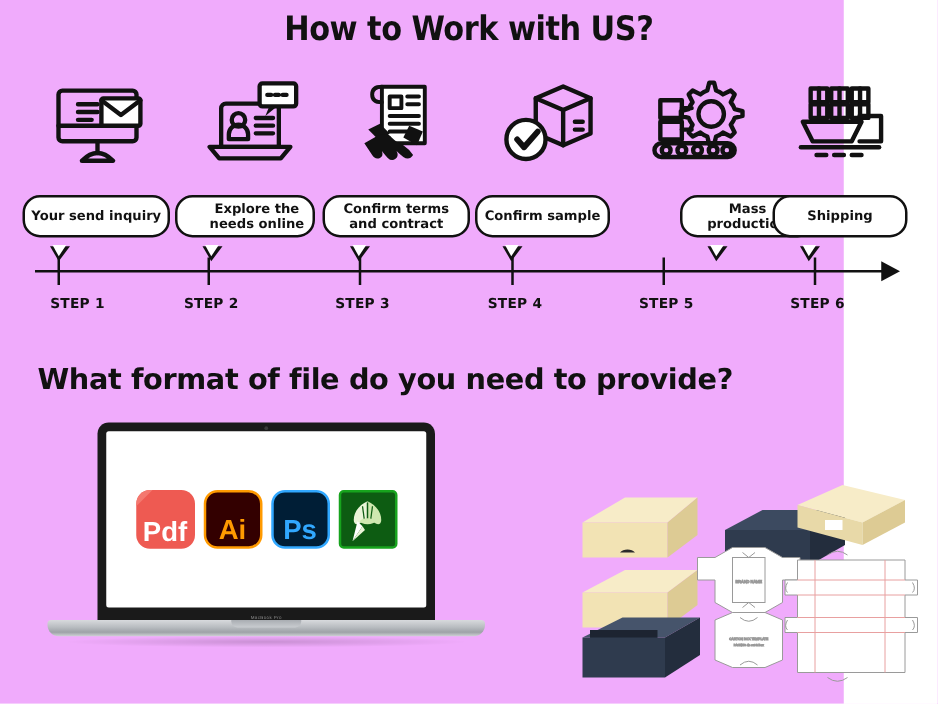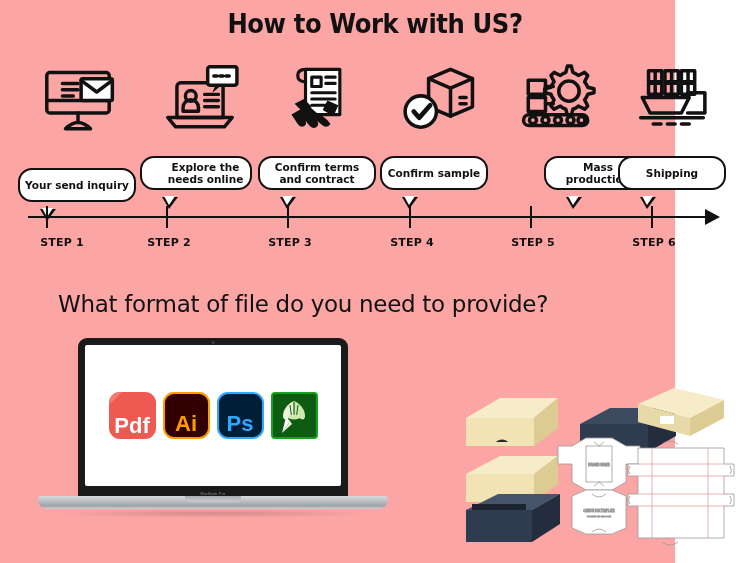--- a/index.html
+++ b/index.html
@@ -2,34 +2,34 @@
 <html><head>
 <meta charset="utf-8">
 <style>
   * { box-sizing: border-box; margin: 0; padding: 0; }
   html, body {
     width: 750px; height: 563px;
     background: #ffffff;
     font-family: "Liberation Sans", sans-serif;
     overflow: hidden;
   }
-  .page { position: relative; width: 675px; height: 563px; background: #fca5a5; }
+  .page { position: relative; width: 675px; height: 563px; background: #f0abfc; }
 
   
   .title-1 {
     position: absolute; left: 0; top: 8px; width: 750px;
     text-align: center;
     font-size: 27px; font-weight: bold; letter-spacing: -0.4px;
     color: #111; font-family: "DejaVu Sans", sans-serif;
     font-stretch: condensed;
   }
   .title-2 {
     position: absolute; left: 30px; top: 291px;
-    font-size: 23px; font-weight: normal; letter-spacing: -0.3px;
-    color: #111; font-family: "DejaVu Sans", sans-serif; margin-left: 28px;
+    font-size: 23px; font-weight: bold; letter-spacing: -0.3px;
+    color: #111; font-family: "DejaVu Sans", sans-serif;
   }
 
   
   .steps { position: absolute; left: 0; top: 58px; width: 750px; height: 90px; }
   .step-icon-wrap {
     position: absolute; top: 0; width: 100px; height: 82px;
     display: flex; align-items: center; justify-content: center;
   }
   .step-icon-wrap svg { display: block; }
 
@@ -254,21 +254,21 @@
           <path d="M72.5 26 v14"></path>
         <path d="M14 44 h60 l-10 20 h-40 z"></path>
         <path d="M72 38 h22 v26 h-22"></path>
         <path d="M12 70 h80"></path>
         <path d="M28 78 h10 M46 78 h10 M64 78 h10"></path>
       </svg>
     </div>
   </div>
 
   <div>
-    <div class="bubble" style="left:18px; top:168px; width:118px; height:34px;">
+    <div class="bubble" style="left:18px; top:156px; width:118px; height:34px;">
       <span>Your send inquiry</span>
       <span class="tail"></span>
     </div>
     <div class="bubble" style="left:140px; top:156px; width:112px; height:34px;padding-left:24px;">
       <span>Explore the needs online</span>
       <span class="tail"></span>
     </div>
     <div class="bubble" style="left:258px; top:156px; width:118px; height:34px;">
       <span>Confirm terms and contract</span>
       <span class="tail"></span>

